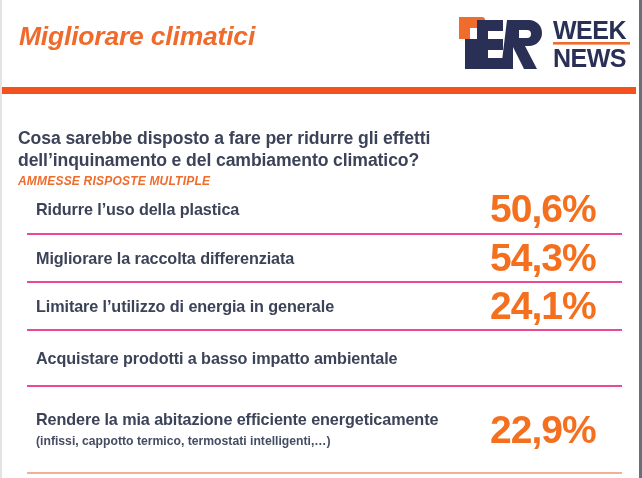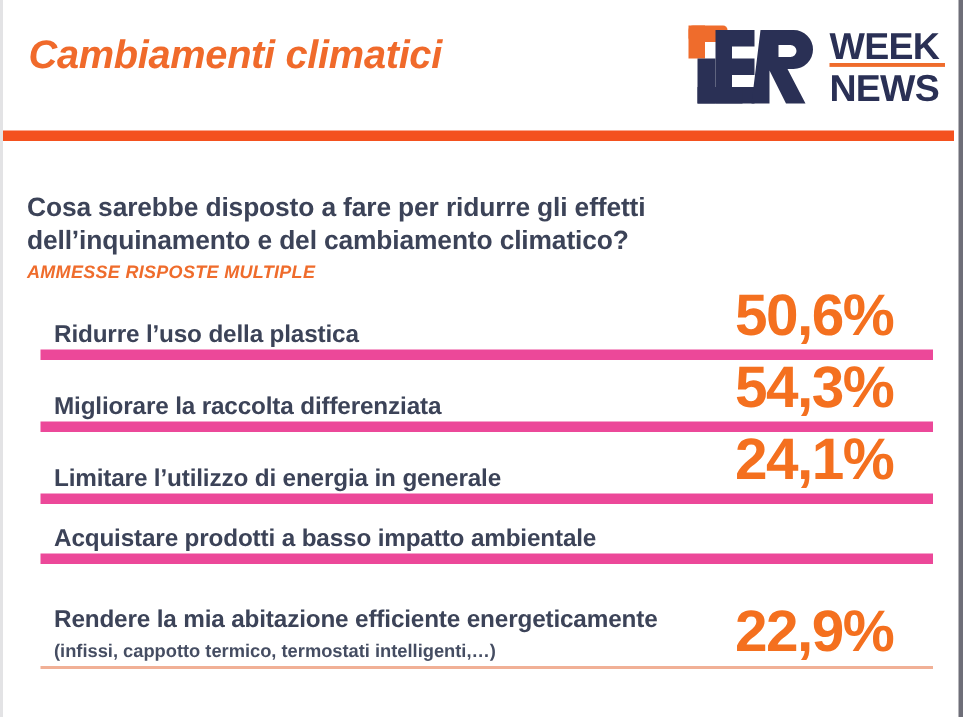--- a/index.html
+++ b/index.html
@@ -90,26 +90,26 @@
   
   #results {
     position: absolute;
     left: 25px;
     top: 185px;
     width: 595px;
   }
   .result-row {
     position: relative;
     display: flex;
-    align-items: flex-end;
+    align-items: center;
     box-sizing: border-box;
   }
   .result-row + .result-row,
   .result-row.has-top-rule {
-    border-top: 7px solid #ec4899;
+    border-top: 2px solid #ec4899;
   }
   #results.bottom-rule {
     border-bottom: 2px solid #f1b096;
   }
   .row-label {
     flex: 1 1 auto;
     padding: 0 6px 0 9px;
     font-size: 16.2px;
     font-weight: bold;
     color: #3c4358;
@@ -126,30 +126,30 @@
     flex: 0 0 132px;
     text-align: left;
     padding-left: 14px;
     font-size: 39px;
     font-weight: bold;
     color: #f4701f;
     letter-spacing: -1px;
     white-space: nowrap;
   }
   .row-h1 { height: 48px; }
-  .row-h2 { height: 40px; }
-  .row-h3 { height: 75px; }
+  .row-h2 { height: 56px; }
+  .row-h3 { height: 87px; }
 </style>
 </head>
 <body>
 
 <div id="slide">
 
   <div id="header">
-    <div id="slide-title">Cambiamenti climatici</div>
+    <div id="slide-title">Migliorare climatici</div>
 
     <div id="logo">
       <svg width="175" height="60" viewBox="0 0 175 60" aria-hidden="true">
 
         <rect x="2" y="4" width="26" height="11" rx="3" fill="#ef6c2c"></rect>
         <rect x="2" y="4" width="11" height="22" fill="#ef6c2c"></rect>
 
         <path d="M20 7 h26 v11 h-15 v8 h15 v11 h-15 v8 h15 v11 h-26 z" fill="#2a3055"></path>
         <rect x="8" y="26" width="12" height="30" fill="#2a3055"></rect>
         <rect x="8" y="45" width="30" height="11" fill="#2a3055"></rect>

